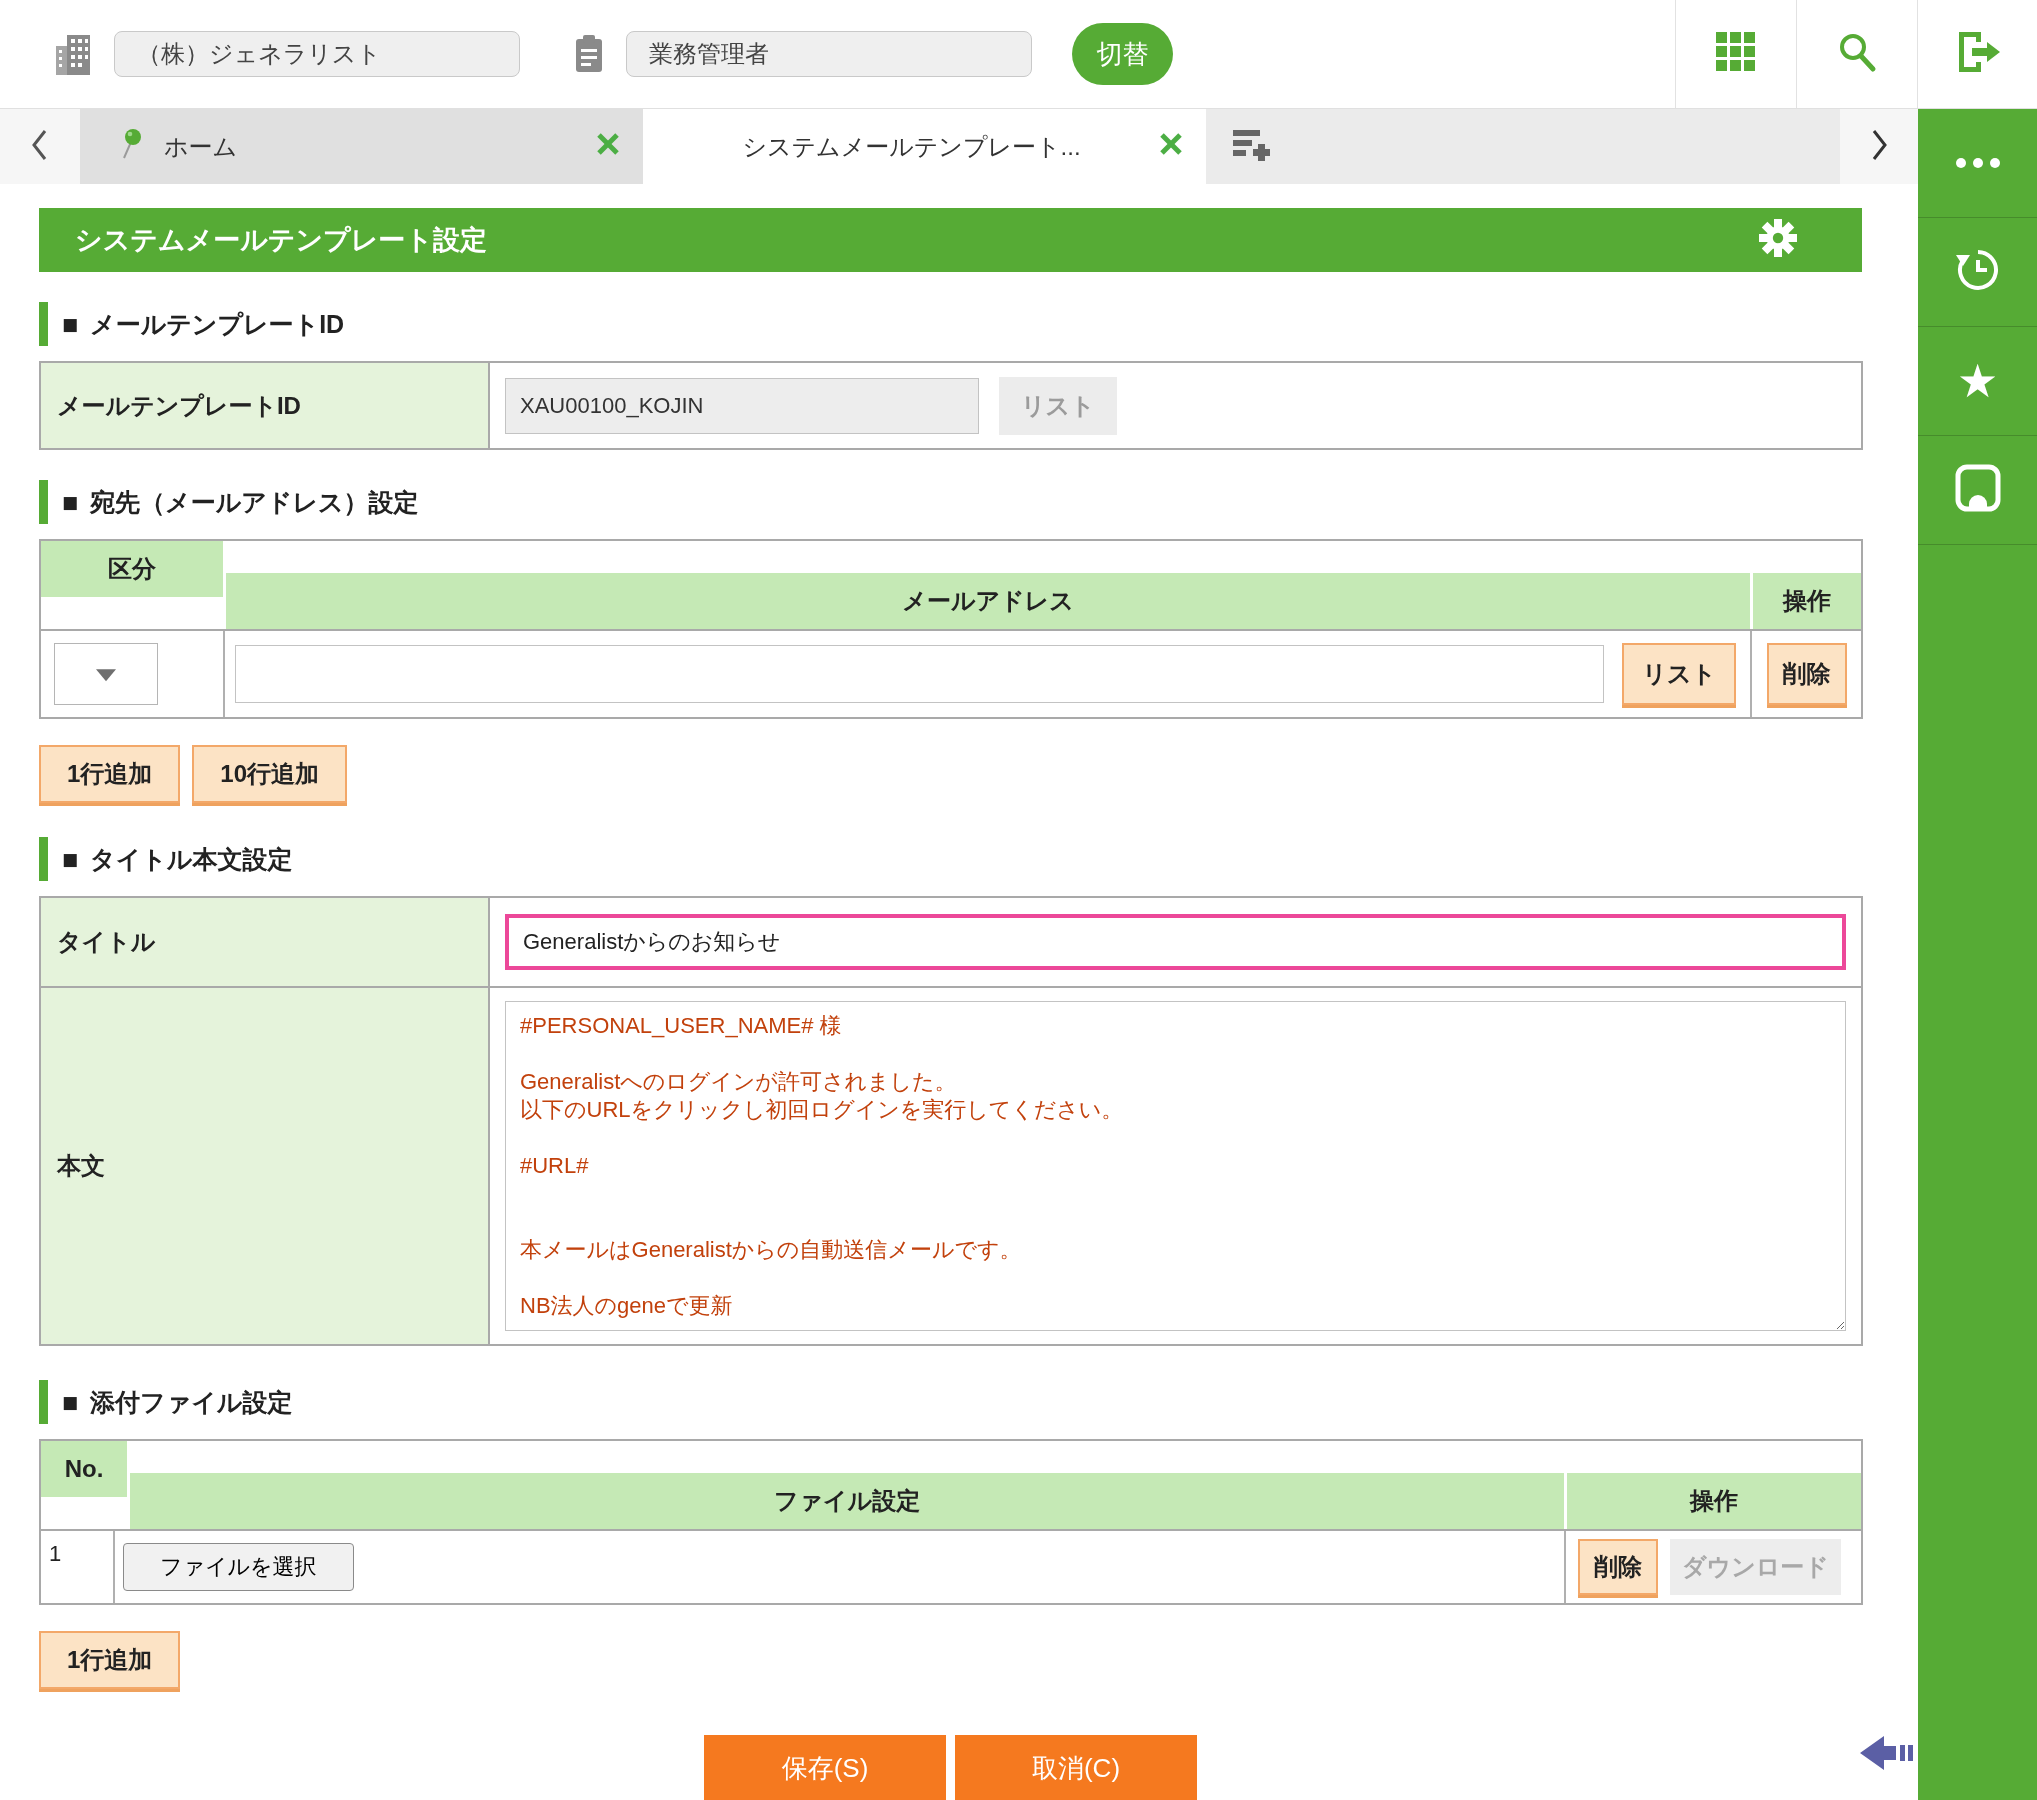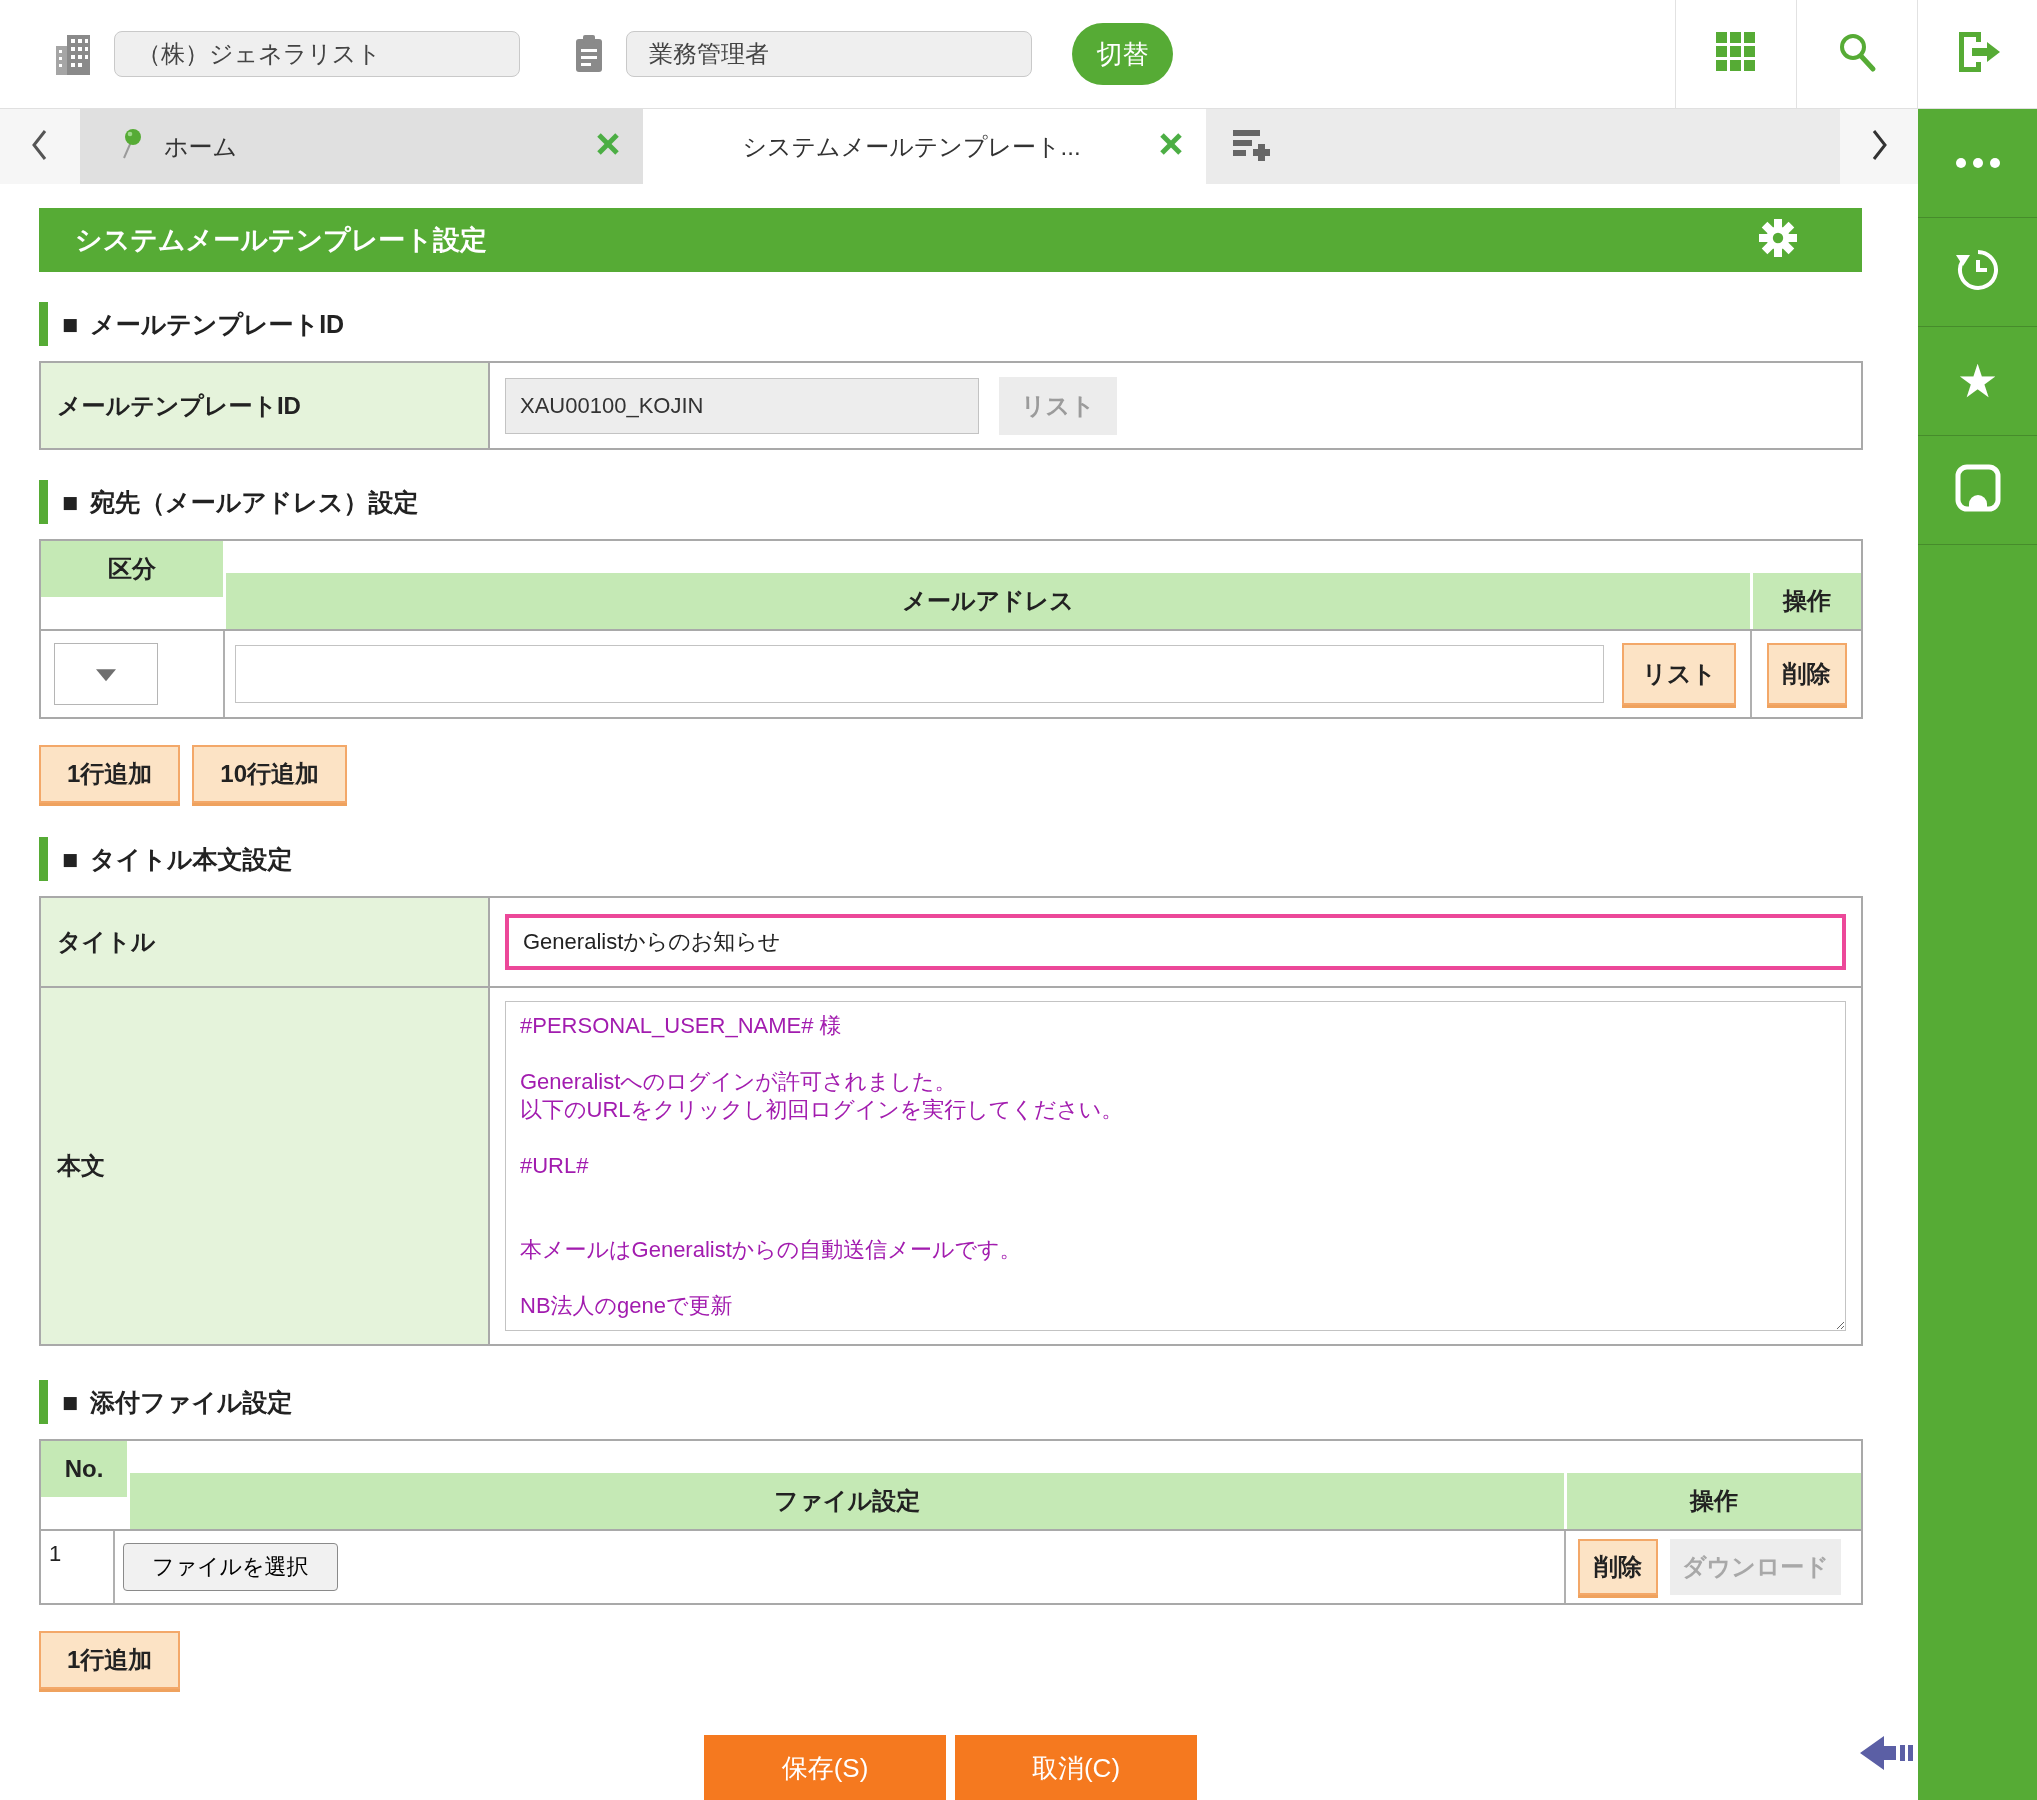--- a/index.html
+++ b/index.html
@@ -76,24 +76,24 @@
     width:0; height:0; border-left:10px solid transparent; border-right:10px solid transparent;
     border-top:12px solid #6f6f6f; }
   .mail-input { flex:1; height:58px; border:1px solid #c3c3c3; margin:0 18px 0 10px;
     font-size:22px; padding:0 12px; }
   .addrow-bar { display:flex; gap:12px; margin-top:26px; }
   .addrow-bar .peach-btn, .addone { height:58px; padding:0 26px; }
 
   .txt-input { width:1341px; height:56px; border:4px solid #ec4899; margin:11px 0 11px 15px;
     font-size:22px; padding:0 14px; color:#222; }
   .body-area { width:1341px; height:330px; border:1px solid #c3c3c3; margin:13px 0 13px 15px;
-    font-size:22px; line-height:28px; padding:10px 14px; color:#a21caf; resize:both;
+    font-size:22px; line-height:28px; padding:10px 14px; color:#c2410c; resize:both;
     font-family:"Liberation Sans","DejaVu Sans",sans-serif; }
 
-  .file-btn { margin-left:8px; height:48px; padding:0 28px; background:#f1f1f1;
+  .file-btn { margin-left:8px; height:48px; padding:0 36px; background:#f1f1f1;
     border:1px solid #8a8a8a; border-radius:4px; font-size:22px; cursor:pointer; }
   .grey-btn { background:#ededed; border:none; color:#a8a8a8; font-size:24px; font-weight:bold; }
 
   .footer-btns { display:flex; justify-content:center; gap:9px; margin-top:46px; }
   .footer-btns button { width:242px; height:66px; background:#f5791f; color:#fff;
     border:none; font-size:26px; cursor:pointer; }
 
   .collapse-arrow { position:absolute; right:4px; bottom:24px; cursor:pointer; }
 </style>
 </head>

